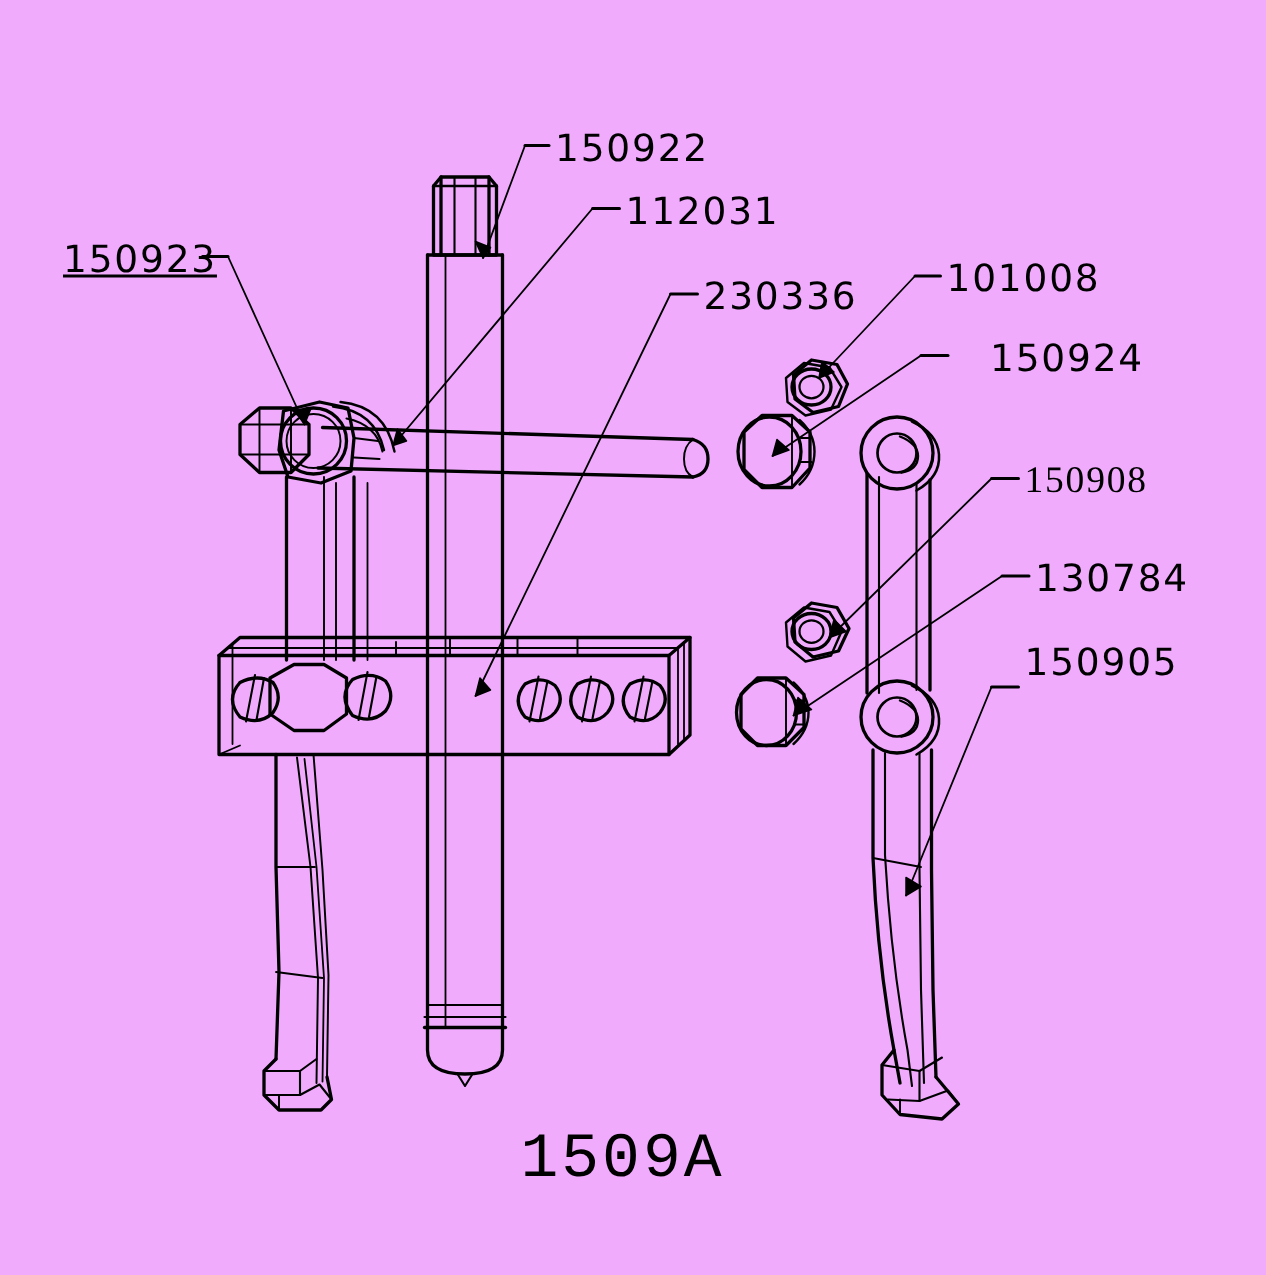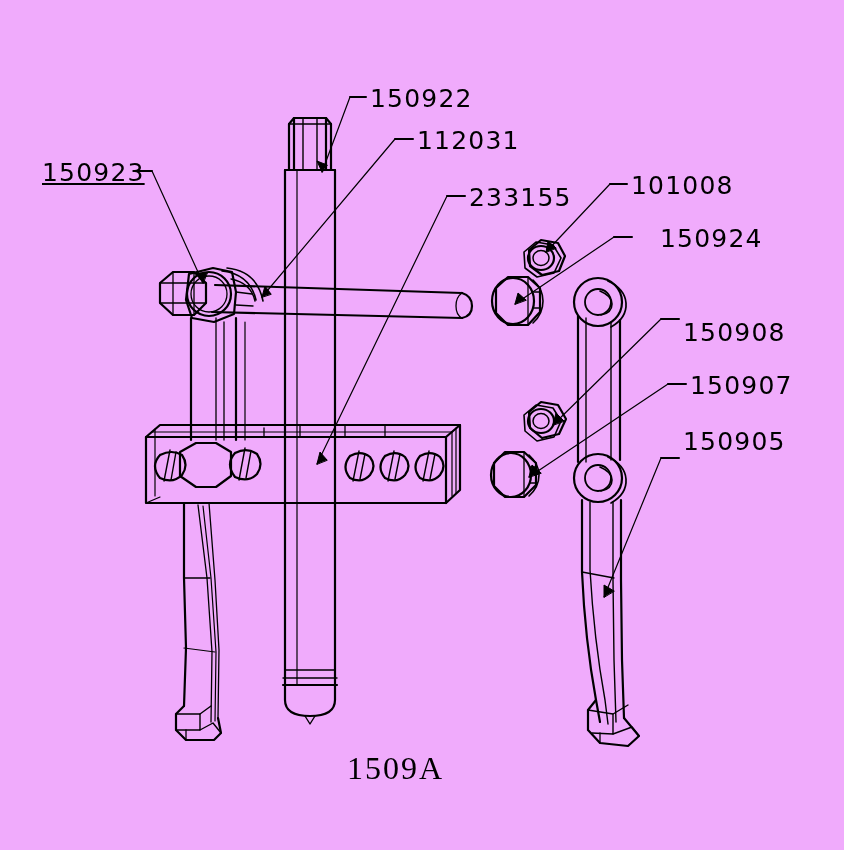--- a/index.html
+++ b/index.html
@@ -25,22 +25,22 @@
     font-family: "DejaVu Sans", sans-serif;
     font-size: 25px;
     letter-spacing: 1.2px;
     color: #000000;
     white-space: nowrap;
     line-height: 1;
     user-select: none;
   }
   .title {
     position: absolute;
-    font-family: Liberation Serif, serif;
-    font-size: 32px;
+    font-family: Liberation Mono, monospace;
+    font-size: 42px;
     letter-spacing: 2px;
     color: #000000;
     white-space: nowrap;
     line-height: 1;
     user-select: none;
   }
 </style>
 </head>
 <body>
 
@@ -255,29 +255,29 @@
         <path d="M203,283 L196,273 L207,273 Z"></path>
       </g>
 
     </g>
   </svg>
 
   <div class="lbl" style="left:370px; top:86px;">150922</div>
 
   <div class="lbl" style="left:417px; top:128px;">112031</div>
 
-  <div class="lbl" style="left:469px; top:185px;">233155</div>
+  <div class="lbl" style="left:469px; top:185px;">230336</div>
 
   <div class="lbl" style="left:631px; top:173px;">101008</div>
 
   <div class="lbl" style="left:660px; top:226px;">150924</div>
 
-  <div class="lbl" style="left:683px; top:320px;">150908</div>
-
-  <div class="lbl" style="left:690px; top:373px;">150907</div>
+  <div class="lbl" style="left:683px; top:308px;font-family:Liberation Serif, serif;">150908</div>
+
+  <div class="lbl" style="left:690px; top:373px;">130784</div>
 
   <div class="lbl" style="left:683px; top:429px;">150905</div>
 
   <div class="lbl" style="left:42px; top:160px;text-decoration:underline;">150923</div>
 
   <div class="title" style="left:347px; top:752px;">1509A</div>
 
 </div>
 
 </body></html>

